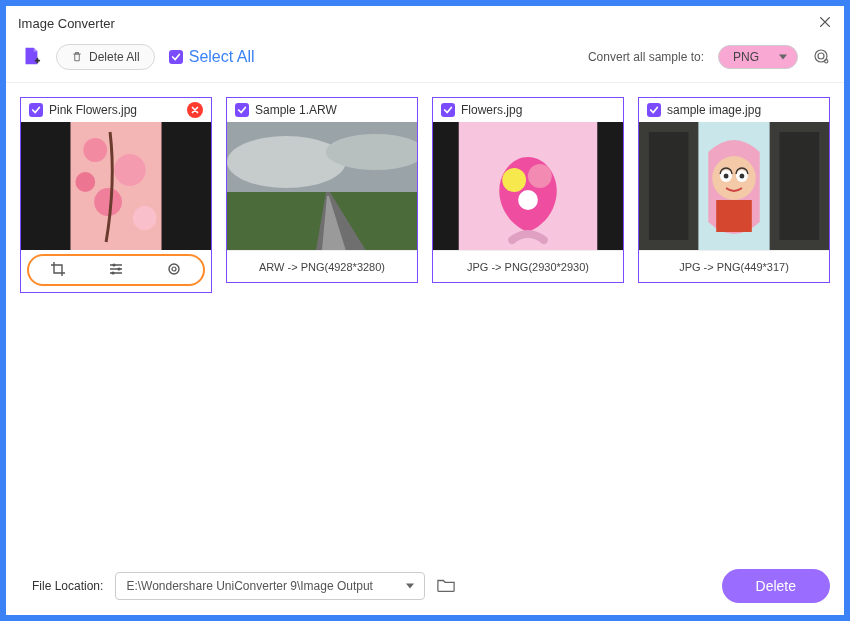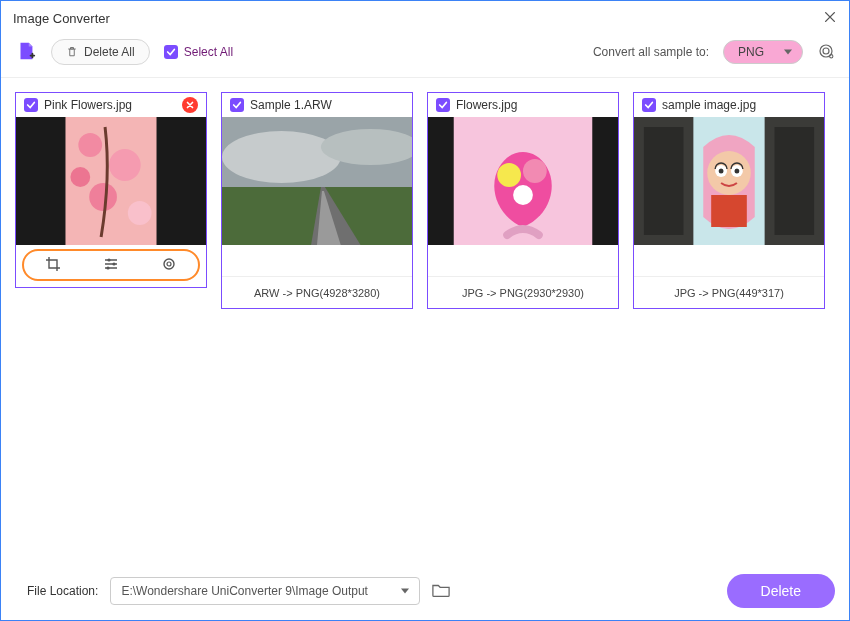--- a/index.html
+++ b/index.html
@@ -6,21 +6,21 @@
   body {
     font-family: -apple-system, BlinkMacSystemFont, "Segoe UI", Arial, sans-serif;
     font-size: 13px;
     color: #333;
     background: #fff;
     width: 850px;
     height: 621px;
     overflow: hidden;
   }
   .window {
-    border: 1px solid #3b82f6;
+    border: 6px solid #3b82f6;
     width: 850px;
     height: 621px;
     display: flex;
     flex-direction: column;
   }
   
   .titlebar {
     display: flex;
     align-items: center;
     justify-content: space-between;
@@ -48,22 +48,22 @@
     padding: 5px 14px;
     font-size: 12px;
     color: #444;
     background: #fafafa;
     cursor: pointer;
   }
   .checkbox-label {
     display: inline-flex;
     align-items: center;
     gap: 6px;
-    font-size: 12px;
-    color: #701a75;
+    font-size: 16px;
+    color: #3b82f6;
     cursor: pointer;
   }
   .checkbox-square {
     width: 14px; height: 14px;
     border-radius: 3px;
     background: #7b4cff;
     display: inline-flex;
     align-items: center;
     justify-content: center;
   }
@@ -146,21 +146,20 @@
   }
   .thumb svg { width: 100%; height: 100%; }
   .card-footer {
     height: 32px;
     display: flex;
     align-items: center;
     justify-content: center;
     font-size: 11px;
     color: #444;
     border-top: 1px solid #eee;
-    margin-top: 31px;
   }
   .card-toolbar {
     height: 32px;
     border: 2px solid #ff8a2a;
     border-radius: 16px;
     margin: 4px 6px 6px 6px;
     display: flex;
     align-items: center;
     justify-content: space-around;
     background: #fff;

